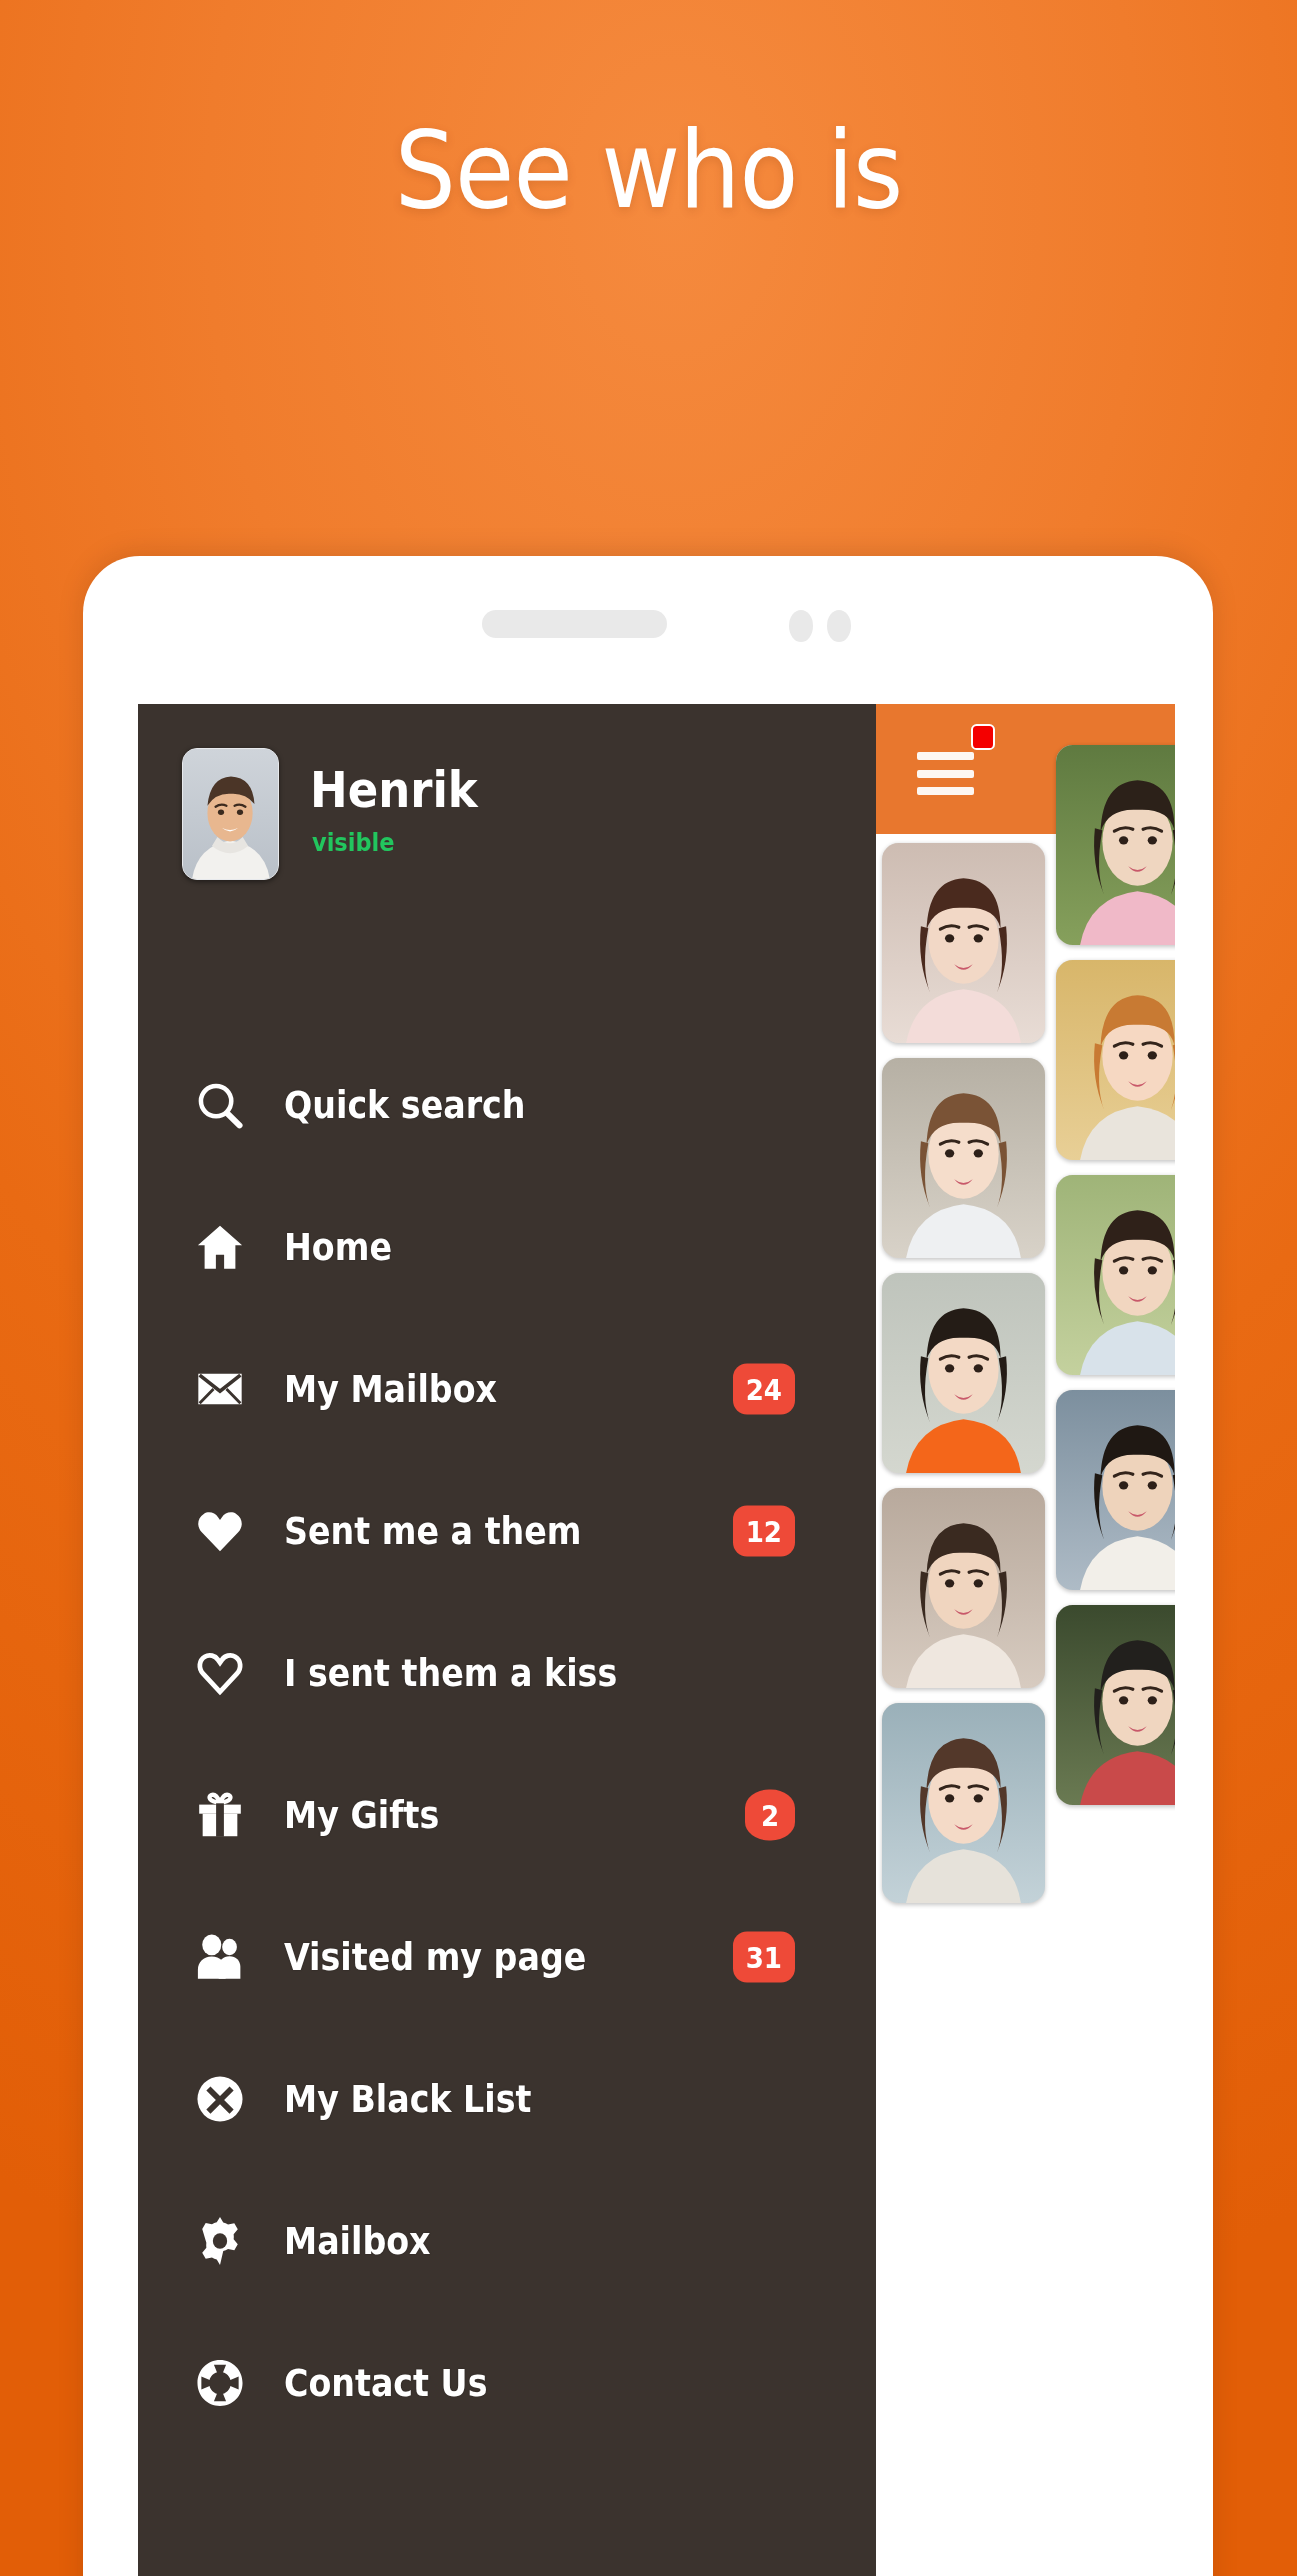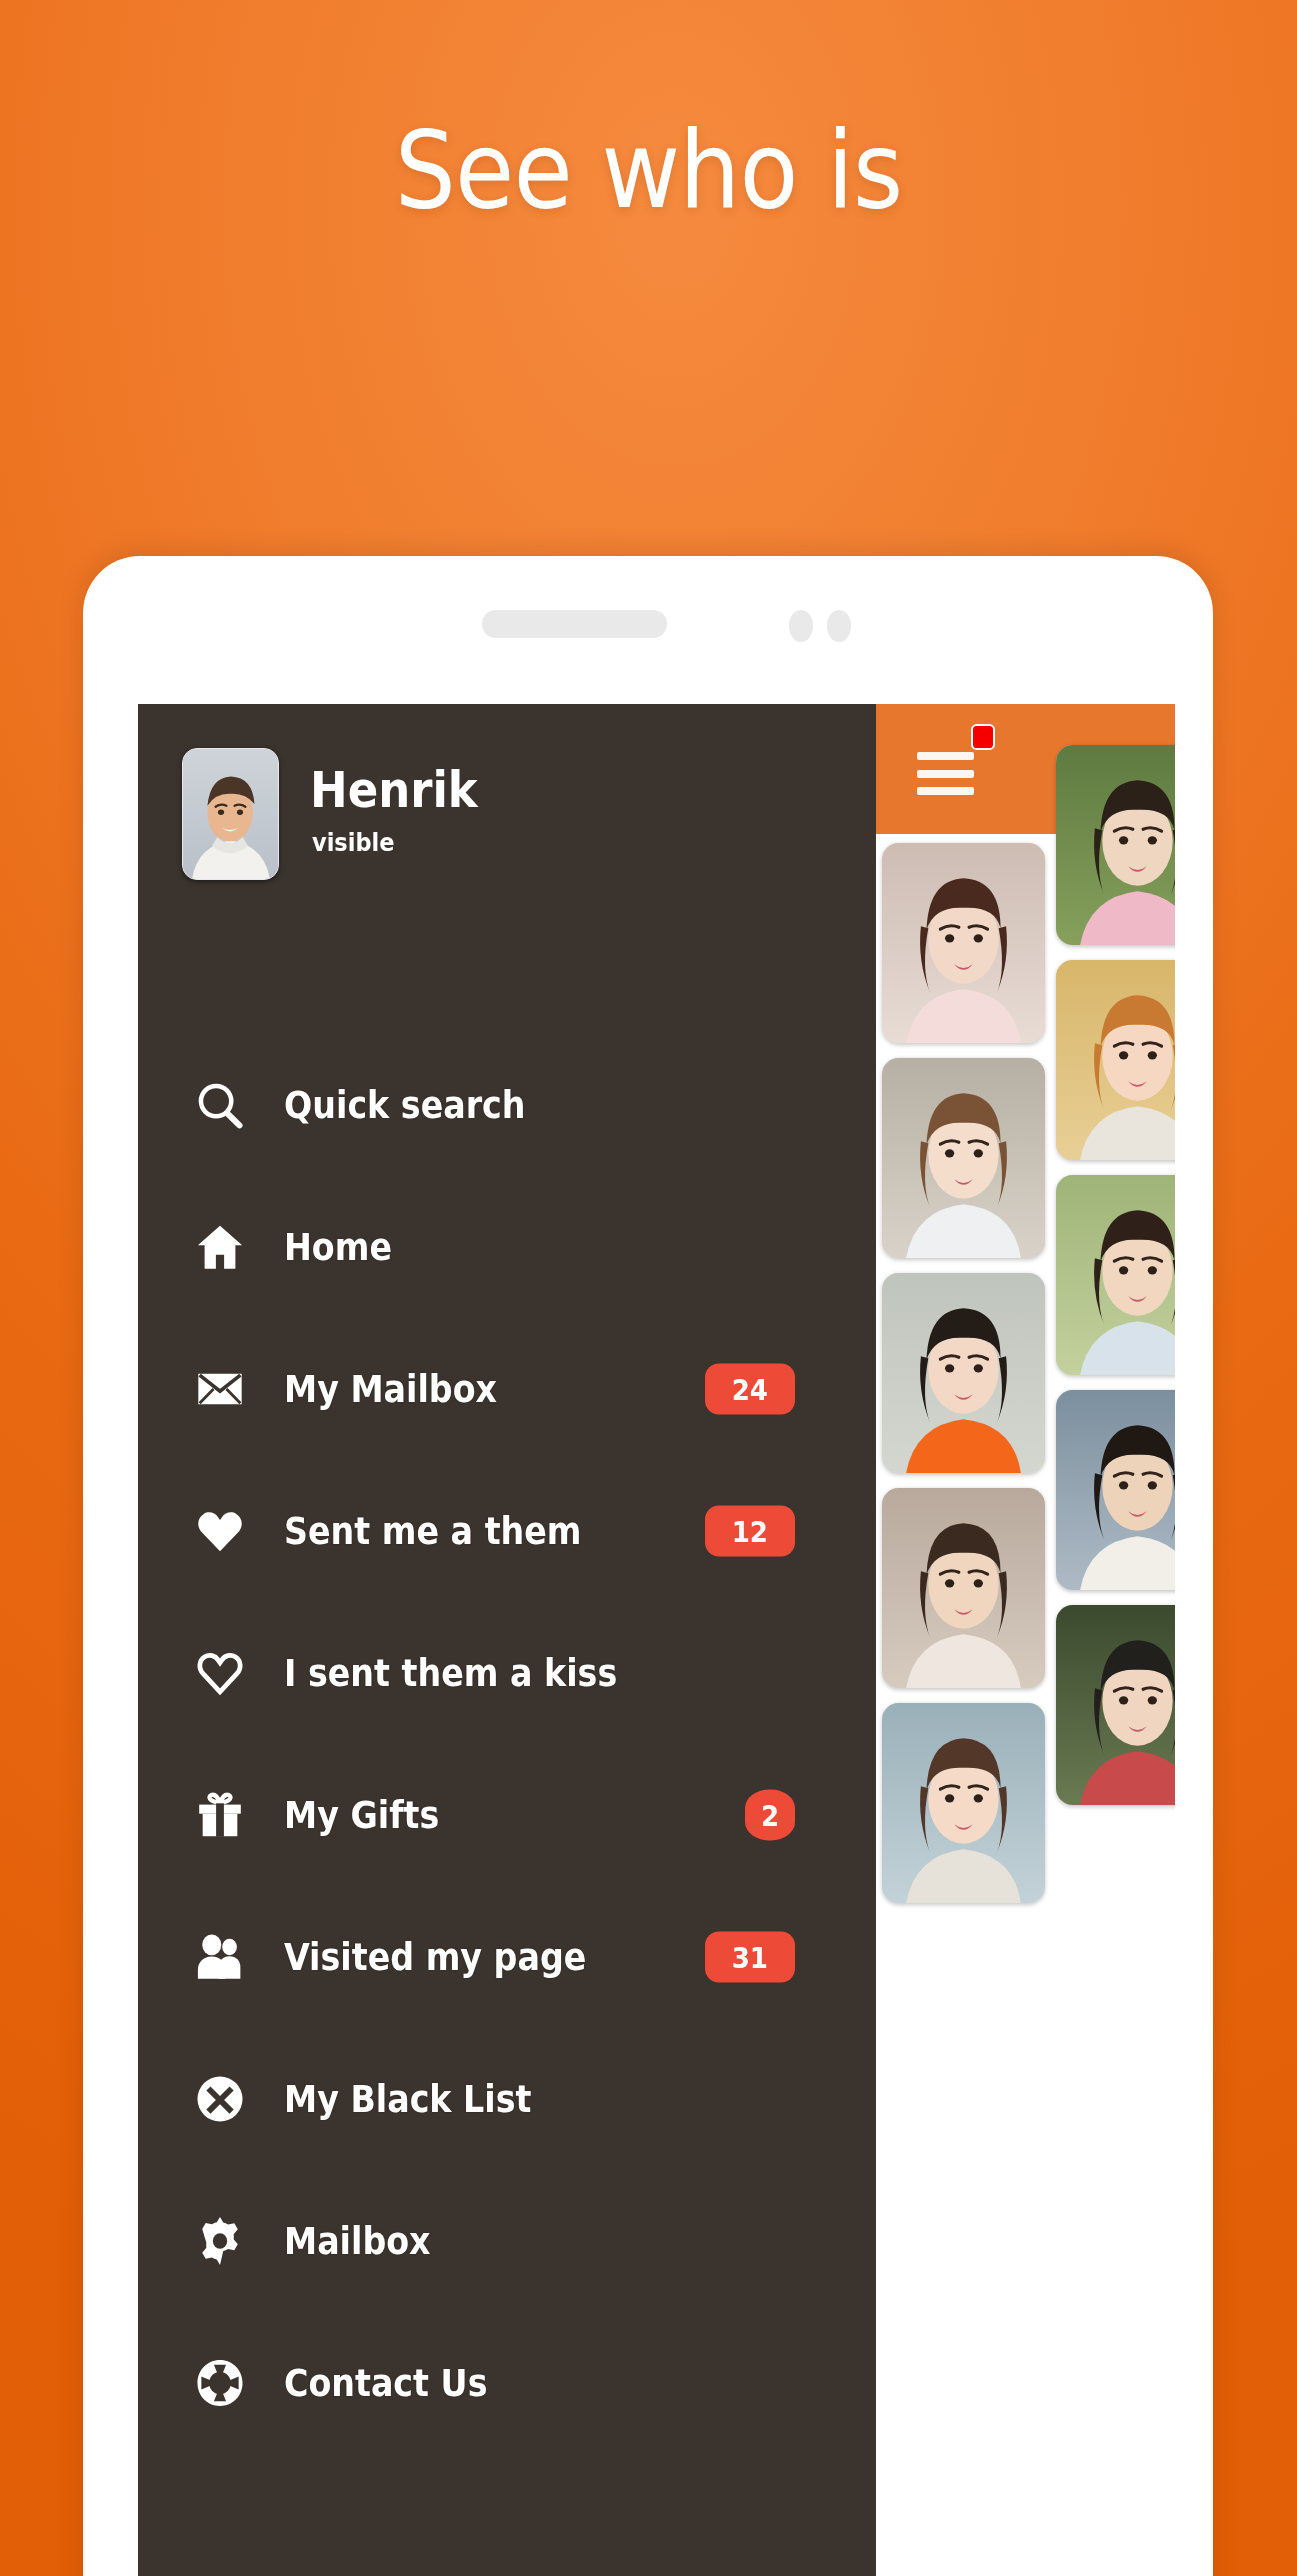--- a/index.html
+++ b/index.html
@@ -81,21 +81,21 @@
   }
   .avatar svg{display:block;width:100%;height:100%;}
   .pname{
     position:absolute;left:172px;top:61px;
     color:#ffffff;font-weight:bold;font-size:50px;line-height:1;
     font-family:"DejaVu Sans Condensed","Liberation Sans",sans-serif;
     letter-spacing:0px;
   }
   .pstatus{
     position:absolute;left:174px;top:126px;
-    color:#ffffff;font-weight:bold;font-size:25px;line-height:1;
+    color:#22c55e;font-weight:bold;font-size:25px;line-height:1;
     font-family:"DejaVu Sans Condensed","Liberation Sans",sans-serif;
   }
 
   
   .menu{position:absolute;left:0;top:330px;width:757px;}
   .mrow{
     position:relative;height:142px;width:757px;
   }
   .micon{
     position:absolute;left:56px;top:50%;transform:translateY(-50%);
@@ -104,21 +104,21 @@
   .micon svg{display:block;width:52px;height:52px;fill:#ffffff;}
   .mlabel{
     position:absolute;left:146px;top:50%;transform:translateY(-50%);
     color:#ffffff;font-weight:bold;font-size:37px;line-height:1;
     font-family:"DejaVu Sans Condensed","Liberation Sans",sans-serif;
     white-space:nowrap;
     text-shadow:0 0.9px 1.9px rgba(0,0,0,.35);
   }
   .mbadge{
     position:absolute;right:100px;top:50%;transform:translateY(-50%);
-    min-width:35px;height:51px;padding:0 27px;
+    min-width:35px;height:51px;padding:0 13px;
     background:#ee4a38;border-radius:14px;
     color:#ffffff;font-weight:bold;font-size:29px;
     font-family:"DejaVu Sans Condensed","Liberation Sans",sans-serif;
     display:flex;align-items:center;justify-content:center;
     box-sizing:border-box;
   }
   .mbadge.narrow{border-radius:24px/18.5px;padding:0 15.8px;}
 
   
   .content{

